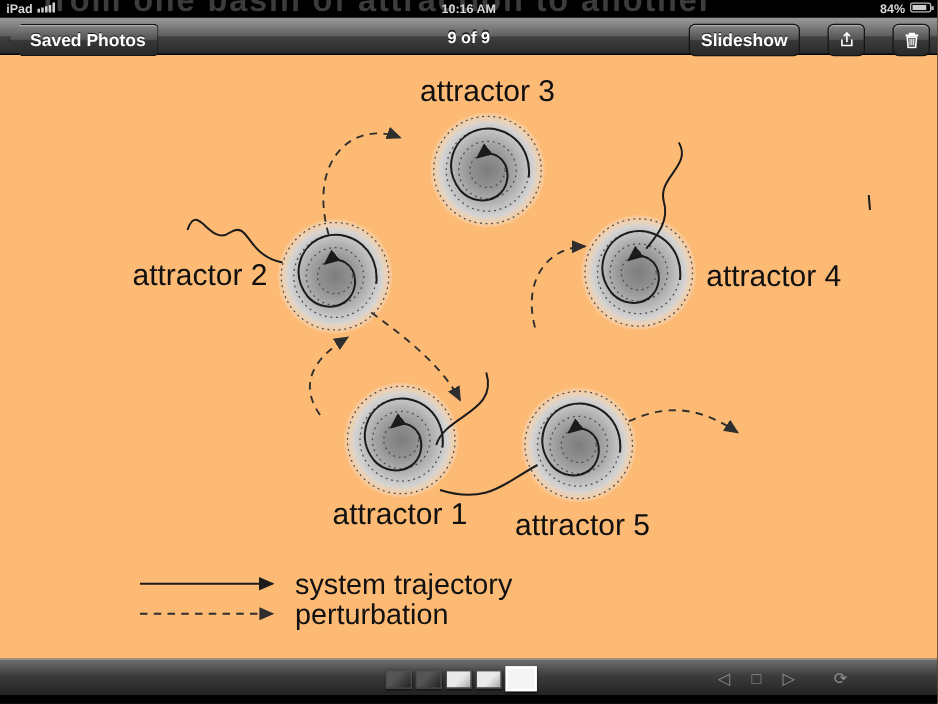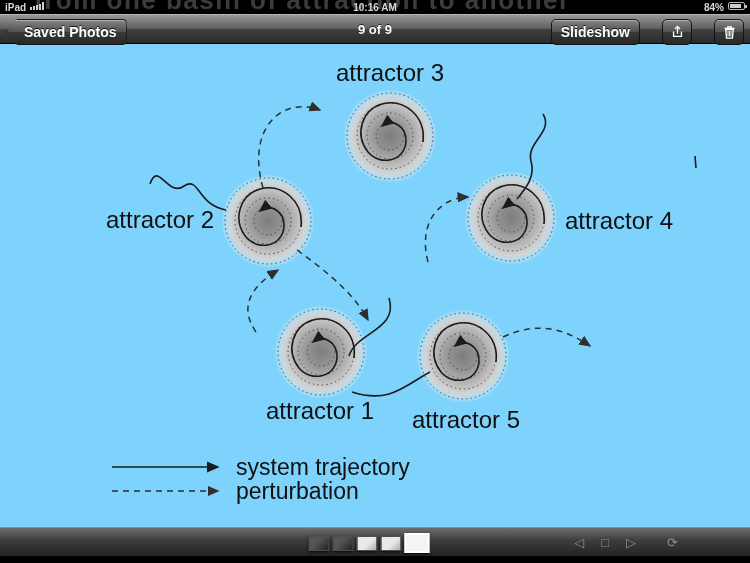--- a/index.html
+++ b/index.html
@@ -31,21 +31,21 @@
          border:1px solid #141414; border-radius:5px; color:#fff; font-size:14px; font-weight:bold;
          padding:4px 9px; text-shadow:0 -1px 0 rgba(0,0,0,.8);
          box-shadow:inset 0 1px 0 rgba(255,255,255,.35); cursor:pointer; }
   .back-btn { position:absolute; left:7px; top:4px; padding-left:16px; border-radius:4px;
               clip-path:polygon(10px 0, 100% 0, 100% 100%, 10px 100%, 0 50%); }
   .tb-right { position:absolute; right:6px; top:4px; display:flex; gap:22px; }
   .icon-btn { display:flex; align-items:center; justify-content:center; width:30px; padding:4px 0; }
   .icon-btn svg { display:block; }
 
   
-  .photo-area { position:absolute; top:44px; left:0; width:750px; height:483px; background:#7dd3fc; }
+  .photo-area { position:absolute; top:44px; left:0; width:750px; height:483px; background:#fdba74; }
   .diagram { width:750px; height:483px; display:block; }
   .ring { fill:none; stroke:#4a4a4a; stroke-width:1; stroke-dasharray:1.5 3; }
   .spiral { fill:none; stroke:#1b1b1b; stroke-width:1.6; }
   .traj { fill:none; stroke:#1b1b1b; stroke-width:1.6; }
   .pert { fill:none; stroke:#2e2e2e; stroke-width:1.5; stroke-dasharray:6 5; }
   .dlabel { font-family:"Liberation Sans", sans-serif; font-size:24px; fill:#101010; }
   .llabel { font-family:"Liberation Sans", sans-serif; font-size:23px; fill:#101010; }
 
   
   .bottom-bar { position:absolute; top:527px; left:0; right:0; height:29px;

